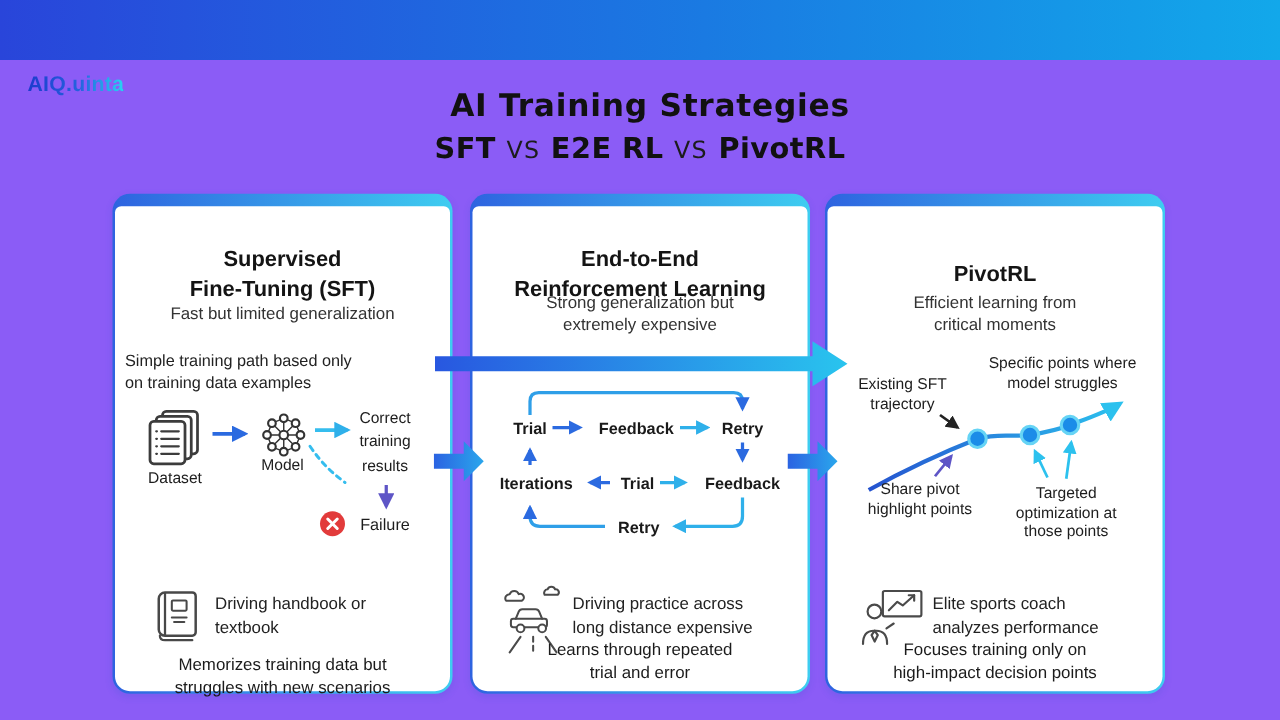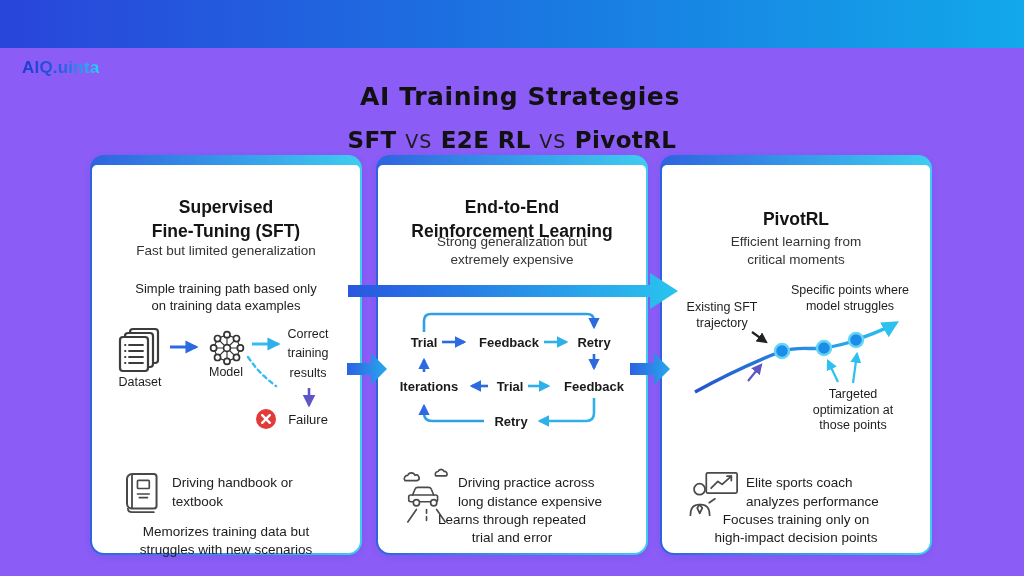--- a/index.html
+++ b/index.html
@@ -7,39 +7,39 @@
          font-family:"Liberation Sans",sans-serif;color:#1a1a1a;}
   .abs{position:absolute;}
   .line{display:block;}
 
   .top-band{position:absolute;left:0;top:0;width:1024px;height:48px;
             background:linear-gradient(90deg,#2945da,#1a7ae2 55%,#12a8ea);}
   .brand{position:absolute;left:22px;top:58px;font-size:17px;font-weight:800;letter-spacing:.2px;
          background:linear-gradient(90deg,#1d3bcd,#2563e0 55%,#27d5f2);
          -webkit-background-clip:text;background-clip:text;color:transparent;}
   .header{position:absolute;left:0;right:0;top:66px;text-align:center;}
-  .header h1{margin:16px;font-family:"DejaVu Sans","Liberation Sans",sans-serif;
+  .header h1{margin:4px;font-family:"DejaVu Sans","Liberation Sans",sans-serif;
              font-size:25px;font-weight:800;letter-spacing:.6px;color:#111;padding-left:16px;}
   .subtitle{margin-top:7px;font-family:"DejaVu Sans","Liberation Sans",sans-serif;
             font-size:23px;font-weight:800;color:#111;letter-spacing:.4px;}
   .subtitle .vs{font-weight:400;font-size:19px;letter-spacing:1px;color:#1c1c1c;text-transform:uppercase;}
 
   .card{position:absolute;top:155px;width:272px;height:400px;border-radius:14px;
         padding:10px 2px 2px 2px;box-sizing:border-box;
         background:linear-gradient(90deg,#2e63e0,#3ecdf0);
         box-shadow:0 2px 6px rgba(40,90,200,.18);}
   .card-inner{position:relative;background:#fff;width:100%;height:100%;
               border-radius:5px 5px 12px 12px;}
   .card-title{position:absolute;top:14px;left:8px;right:8px;height:52px;
               display:flex;flex-direction:column;justify-content:center;
               text-align:center;font-size:17.5px;font-weight:700;line-height:1.32;color:#141414;}
   .card-sub{position:absolute;top:64px;left:10px;right:10px;height:44px;
             display:flex;flex-direction:column;justify-content:center;
             text-align:center;font-size:13.5px;color:#333;line-height:1.3;}
-  .desc{position:absolute;top:116px;left:8px;right:8px;text-align:center;
+  .desc{position:absolute;top:116px;left:8px;right:8px;
         font-size:13px;color:#222;line-height:1.28;}
   .diagram{position:absolute;left:0;width:272px;}
   .dlabel{position:absolute;text-align:center;font-size:12.5px;color:#1d1d1d;line-height:1.25;}
   .loopword{position:absolute;text-align:center;font-size:13px;font-weight:700;color:#1a1a1a;}
   .analogy{position:absolute;top:283px;left:0;right:0;height:58px;margin-top:20px;}
   .analogy-text{position:absolute;top:6px;font-size:13.5px;line-height:1.4;color:#222;}
   .conclusion{position:absolute;top:346px;left:6px;right:6px;text-align:center;
               font-size:13.5px;color:#1b1b1b;line-height:1.32;}
   .flow-arrow{position:absolute;z-index:6;}
   svg{display:block;}
@@ -271,20 +271,24 @@
           </g>
         </svg>
         <span class="dlabel" style="left:112px;top:3px;width:152px">
           <span class="line">Specific points where</span>
           <span class="line">model struggles</span>
         </span>
         <span class="dlabel" style="left:12px;top:20px;width:96px">
           <span class="line">Existing SFT</span>
           <span class="line">trajectory</span>
         </span>
+        <span class="dlabel" style="left:4px;top:104px;width:140px">
+          <span class="line">Share pivot</span>
+          <span class="line">highlight points</span>
+        </span>
         <span class="dlabel" style="left:124px;top:107px;width:134px">
           <span class="line">Targeted</span>
           <span class="line">optimization at</span>
           <span class="line">those points</span>
         </span>
       </div>
 
       <div class="analogy">
         <svg class="abs" style="left:26px;top:2px" width="52" height="48" viewBox="0 0 54 48">
           <g fill="#fff" stroke="#4a4a4a" stroke-width="1.8" stroke-linecap="round" stroke-linejoin="round">

